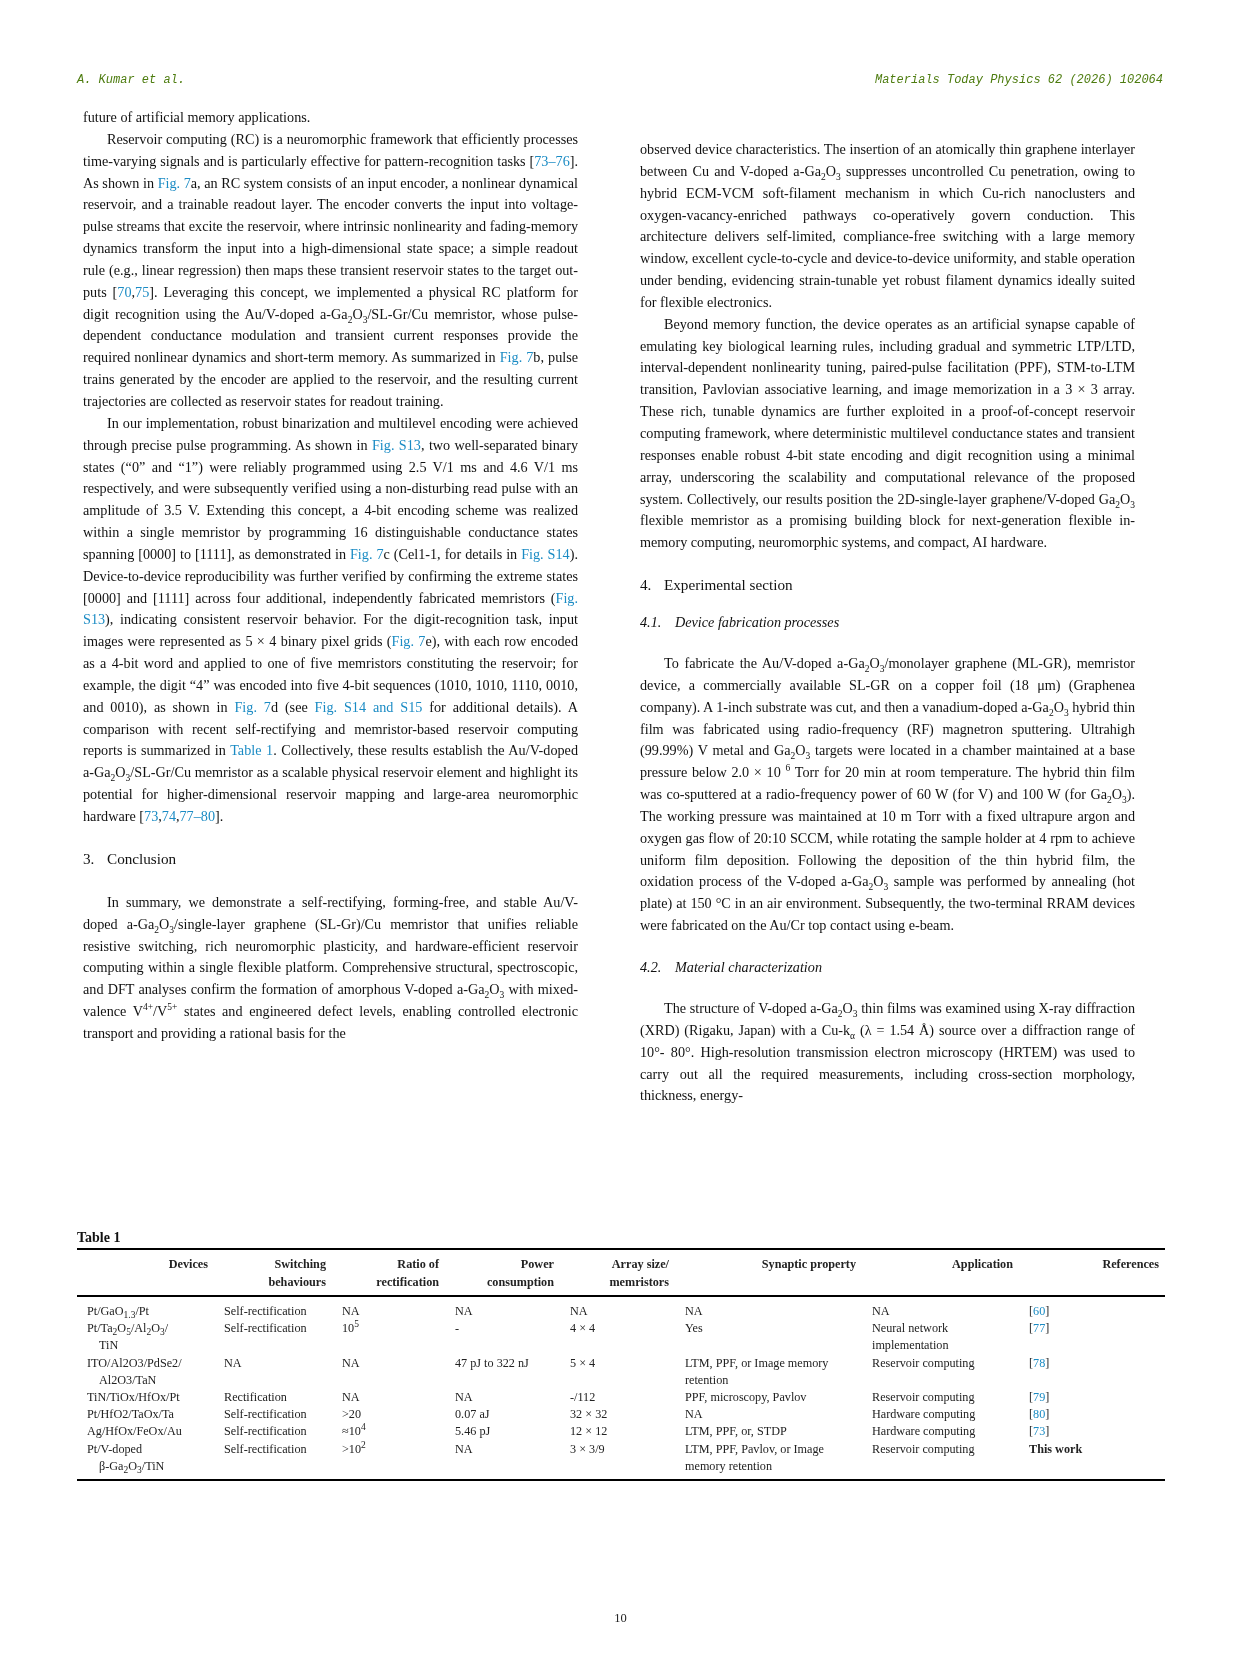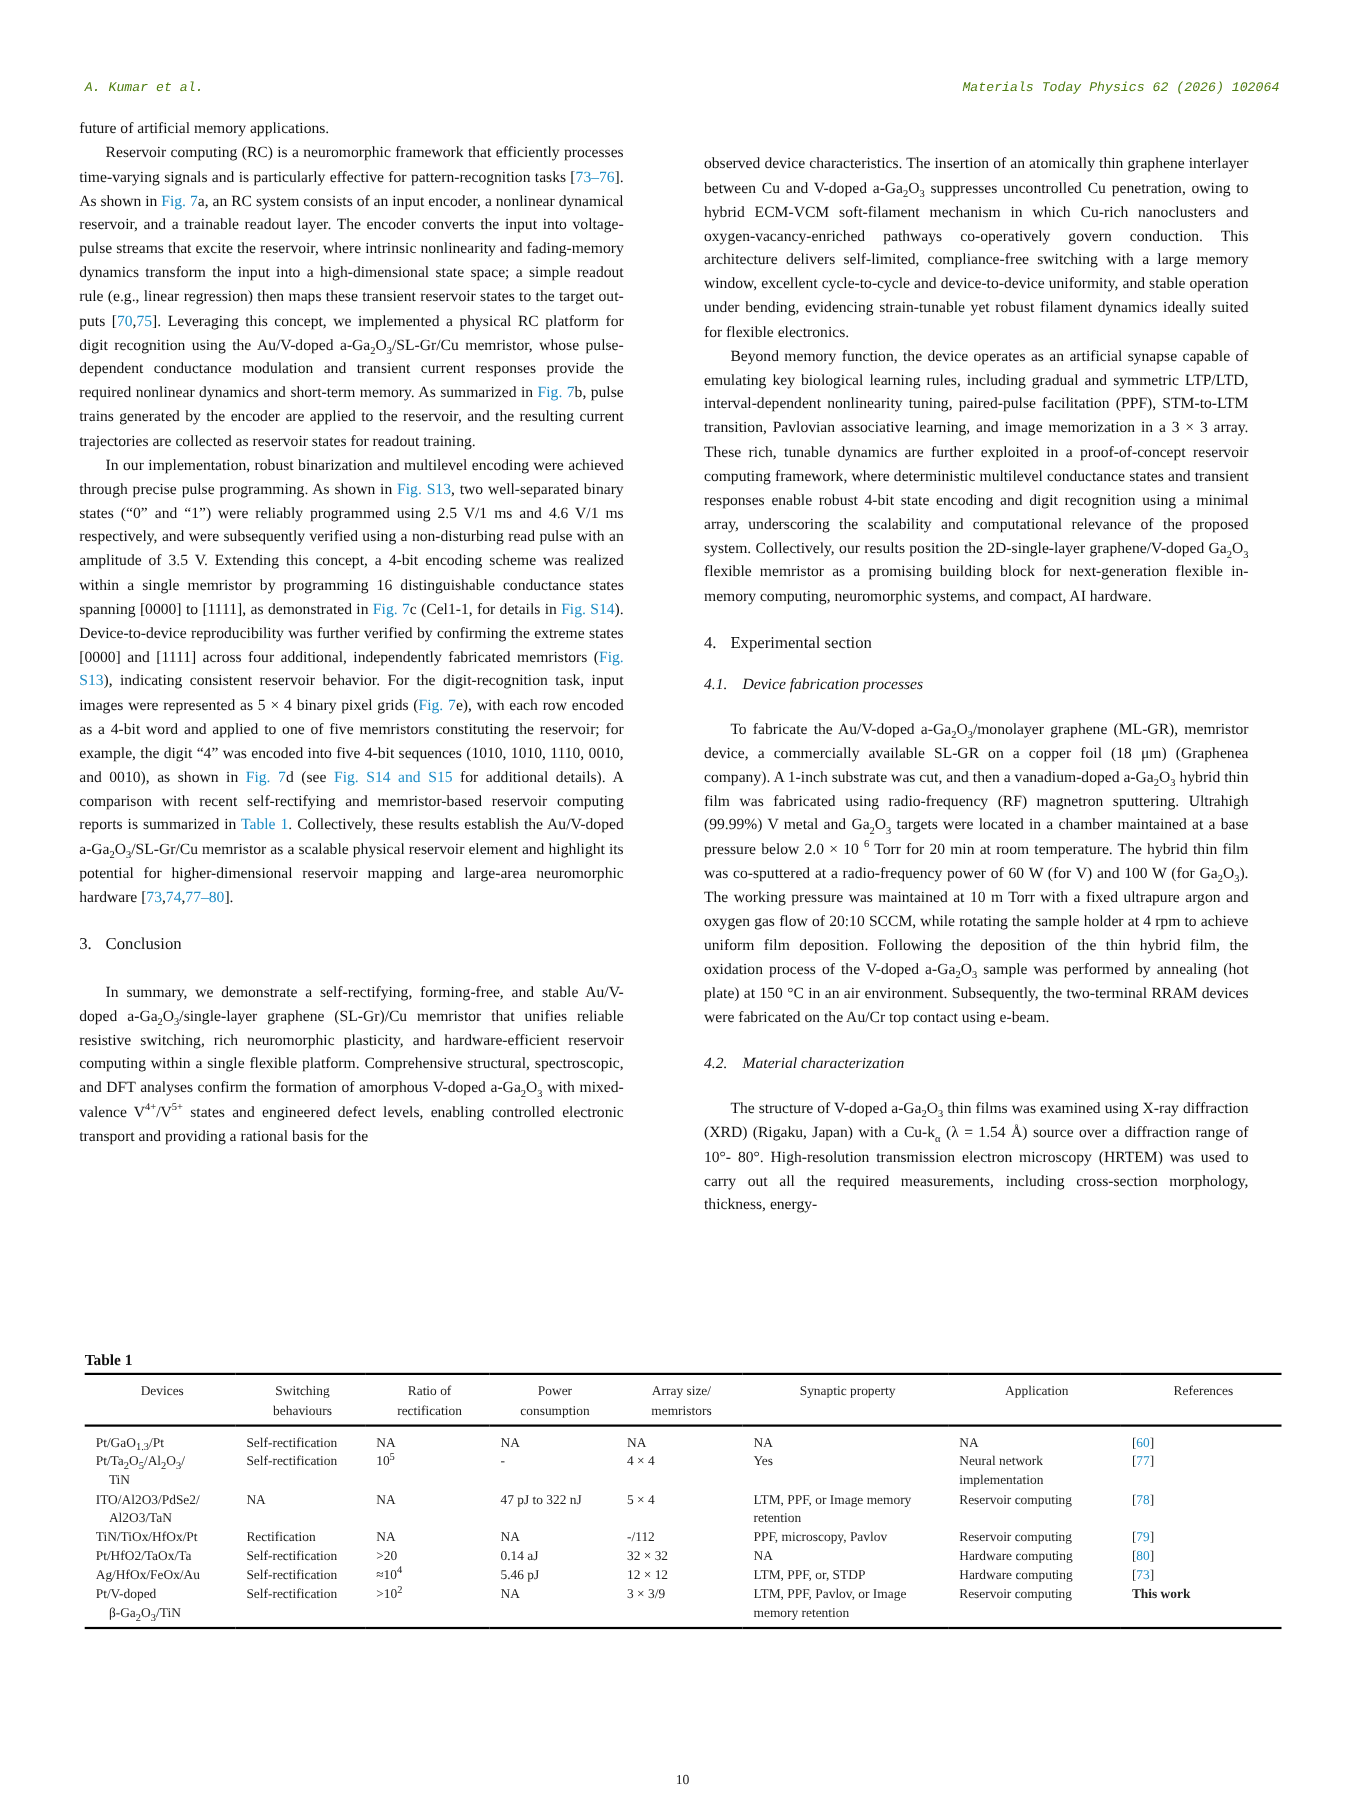--- a/index.html
+++ b/index.html
@@ -3,21 +3,21 @@
 <meta charset="utf-8">
 <style>
   html, body { margin: 0; padding: 0; background: #ffffff; }
   body { width: 1241px; height: 1654px; position: relative; overflow: hidden;
          font-family: "DejaVu Serif", "Liberation Serif", serif; color: #111; }
   .running-head { position: absolute; top: 73px; font-family: Liberation Mono, monospace;
                   font-style: italic; font-size: 12px; color: #4d7c0f; }
   .rh-left { left: 77px; }
   .rh-right { right: 78px; }
   .col { position: absolute; top: 107px; width: 495px; }
-  .col-left { left: 72px; }
+  .col-left { left: 83px; }
   .col-right { left: 640px; margin-top: 32px; }
   p.body { margin: 0; font-size: 14.2px; line-height: 21.85px; text-align: justify;
            font-family: "Liberation Serif", "DejaVu Serif", serif; hyphens: manual; }
   p.body.indent { text-indent: 24px; }
   .link { color: #1a8bc4; cursor: pointer; }
   sub, sup { font-size: 9.5px; line-height: 0; }
   h2.section { margin: 0; font-weight: normal; font-size: 15.2px;
                font-family: "Liberation Serif", "DejaVu Serif", serif; }
   h2.section .num { display: inline-block; width: 24px; }
   h3.subsection { margin: 0; font-weight: normal; font-style: italic; font-size: 14.2px;
@@ -25,21 +25,21 @@
   h3.subsection .num { display: inline-block; width: 35px; }
   .gap-sec-before { height: 22px; }
   .gap-sec-after { height: 24px; }
   .gap-sub-after { height: 22px; }
   
   .table-block { position: absolute; left: 77px; top: 1230px; width: 1088px; }
   .table-label { font-weight: bold; font-size: 14px; font-family: "Liberation Serif", serif; margin: 0 0 2px 0; }
   .table-caption { font-size: 13px; font-family: "Liberation Serif", serif; margin: 0 0 7px 0; color: #222; }
   table.cmp { width: 100%; border-collapse: collapse; font-family: "Liberation Serif", serif;
               font-size: 12.2px; color: #222; }
-  table.cmp thead th { font-weight: normal; text-align: center; vertical-align: top;
+  table.cmp thead th { font-weight: bold; text-align: right; vertical-align: top;
                        padding: 6px 6px 4px 10px; line-height: 17.5px;
                        border-top: 2px solid #000; border-bottom: 2px solid #000; }
   table.cmp tbody td { vertical-align: top; padding: 0 6px 0 10px; line-height: 17.2px; }
   table.cmp tbody tr:first-child td { padding-top: 6px; }
   table.cmp tbody tr:last-child td { padding-bottom: 4px; border-bottom: 2px solid #000; }
   .cell-wrap { display: block; }
   .indent-line { display: block; padding-left: 12px; }
   .bold { font-weight: bold; }
   .page-number { position: absolute; top: 1611px; left: 0; width: 1241px; text-align: center;
                  font-family: "Liberation Serif", serif; font-size: 12.5px; color: #222; }
@@ -206,21 +206,21 @@
             <span class="cell-wrap">Reservoir computing</span>
           </td>
           <td>[<span class="link">79</span>]</td>
         </tr>
         <tr>
           <td>
             <span class="cell-wrap">Pt/HfO2/TaOx/Ta</span>
           </td>
           <td>Self-rectification</td>
           <td>&gt;20</td>
-          <td>0.14 aJ</td>
+          <td>0.07 aJ</td>
           <td>32 × 32</td>
           <td>
             <span class="cell-wrap">NA</span>
           </td>
           <td>
             <span class="cell-wrap">Hardware computing</span>
           </td>
           <td>[<span class="link">80</span>]</td>
         </tr>
         <tr>

